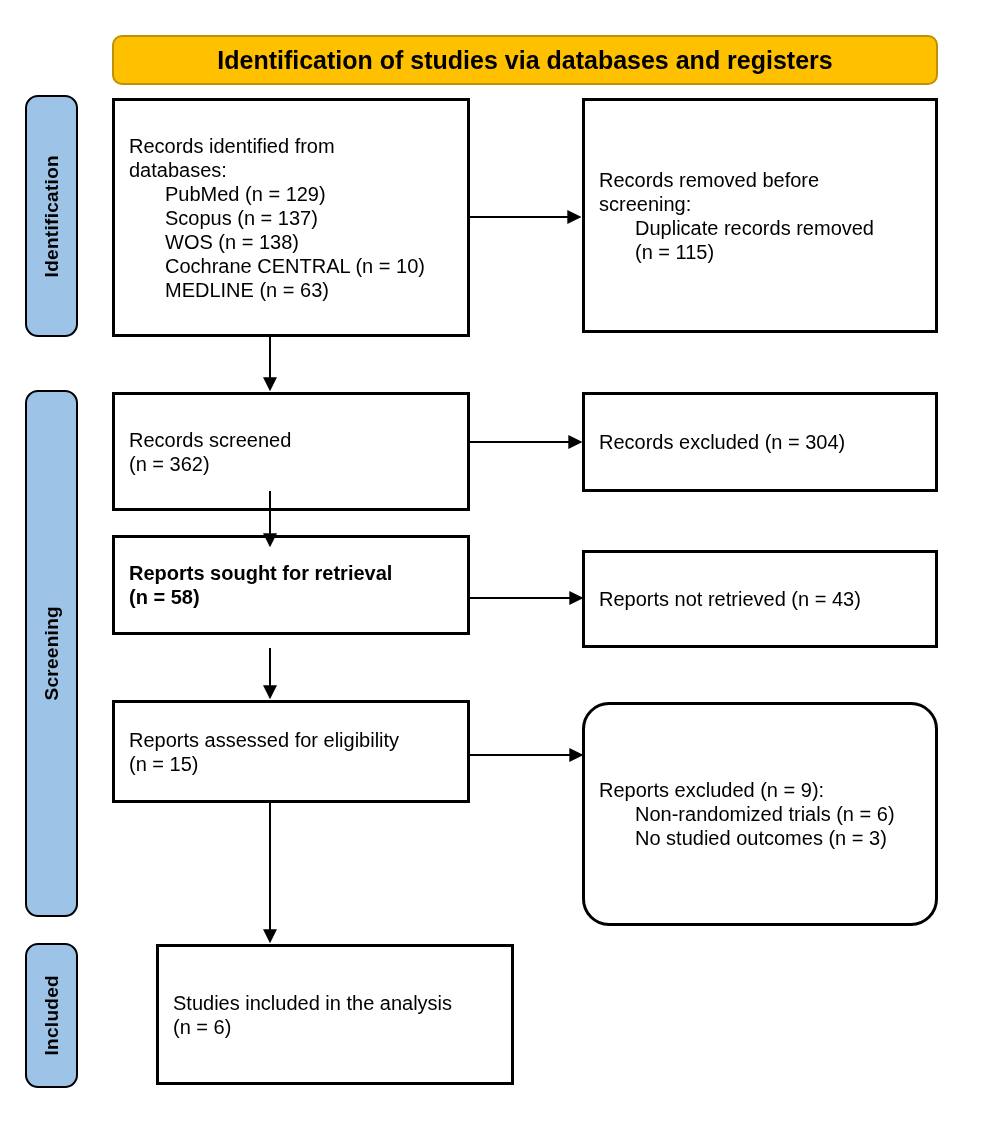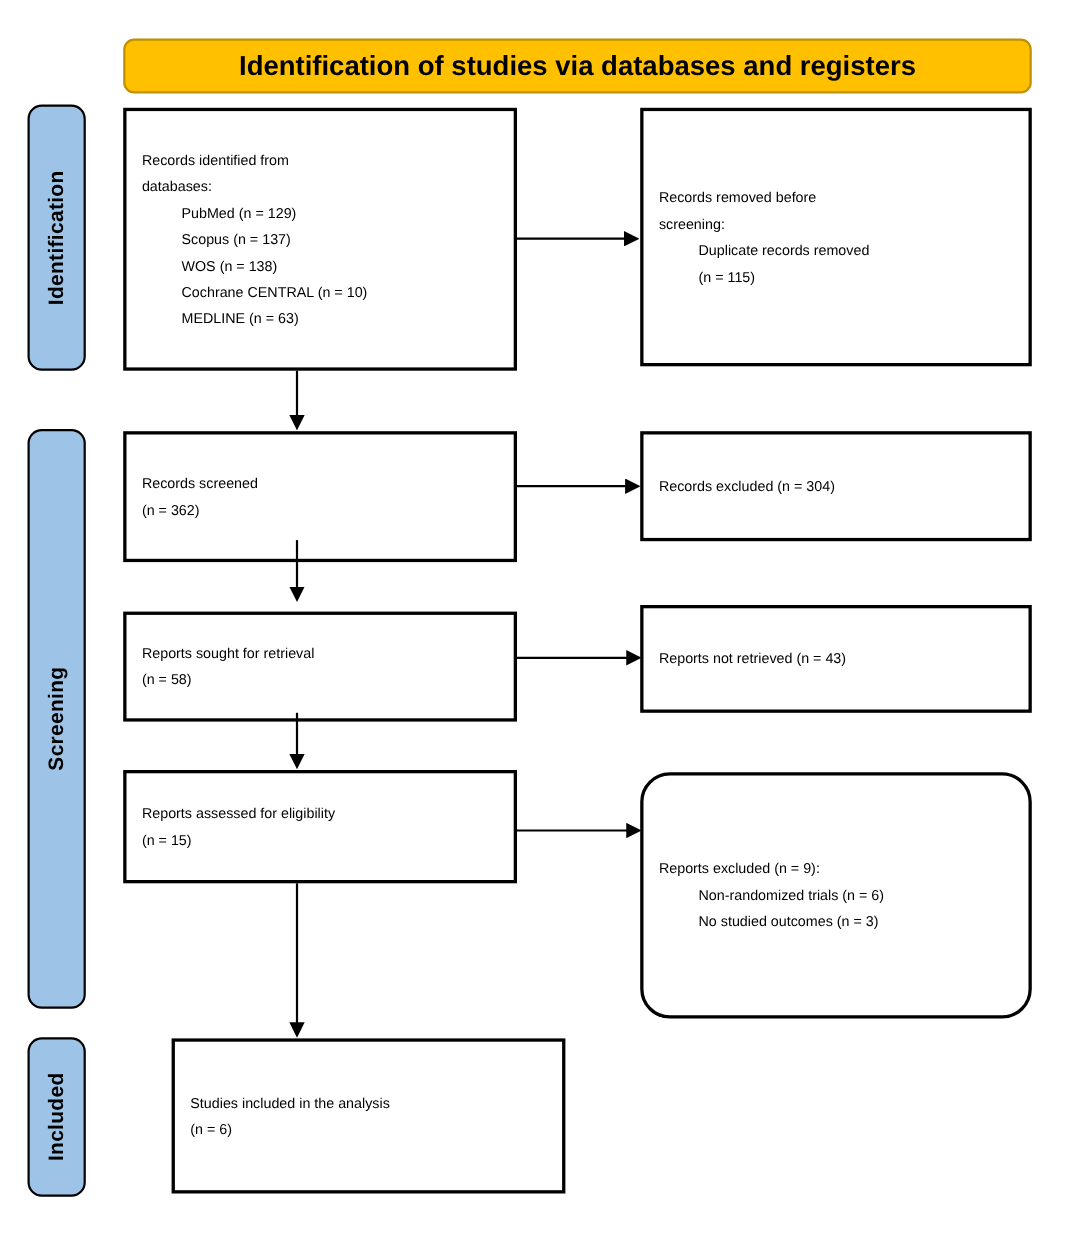--- a/index.html
+++ b/index.html
@@ -53,28 +53,28 @@
     background: #fff;
     border: 3px solid var(--box-border, #000);
     box-sizing: border-box;
     display: flex; align-items: center;
   }
   .left-col  { left: 112px; width: 358px; }
   .right-col { left: 582px; width: 356px; }
 
   .box-text {
     padding: 0 8px 0 14px;
-    font-size: 13px;
+    font-size: 20px;
     line-height: 24px;
   }
   .indent { margin-left: 36px; }
 
   .b-records-identified   { top: 98px;  height: 239px; }
   .b-records-screened     { top: 392px; height: 119px;  }
-  .b-reports-sought       { top: 556px; height: 100px; }
+  .b-reports-sought       { top: 535px; height: 100px; font-weight: bold; }
   .b-reports-assessed     { top: 700px; height: 103px; }
   .b-studies-included     { top: 944px; height: 141px; margin-left: 44px; }
 
   .b-records-removed      { top: 98px;  height: 235px; }
   .b-records-excluded     { top: 392px; height: 100px; }
   .b-reports-not-retrieved{ top: 550px; height: 98px;  }
   .b-reports-excluded     { top: 702px; height: 224px; border-radius: 27px; }
 
   svg.arrows {
     position: absolute;

